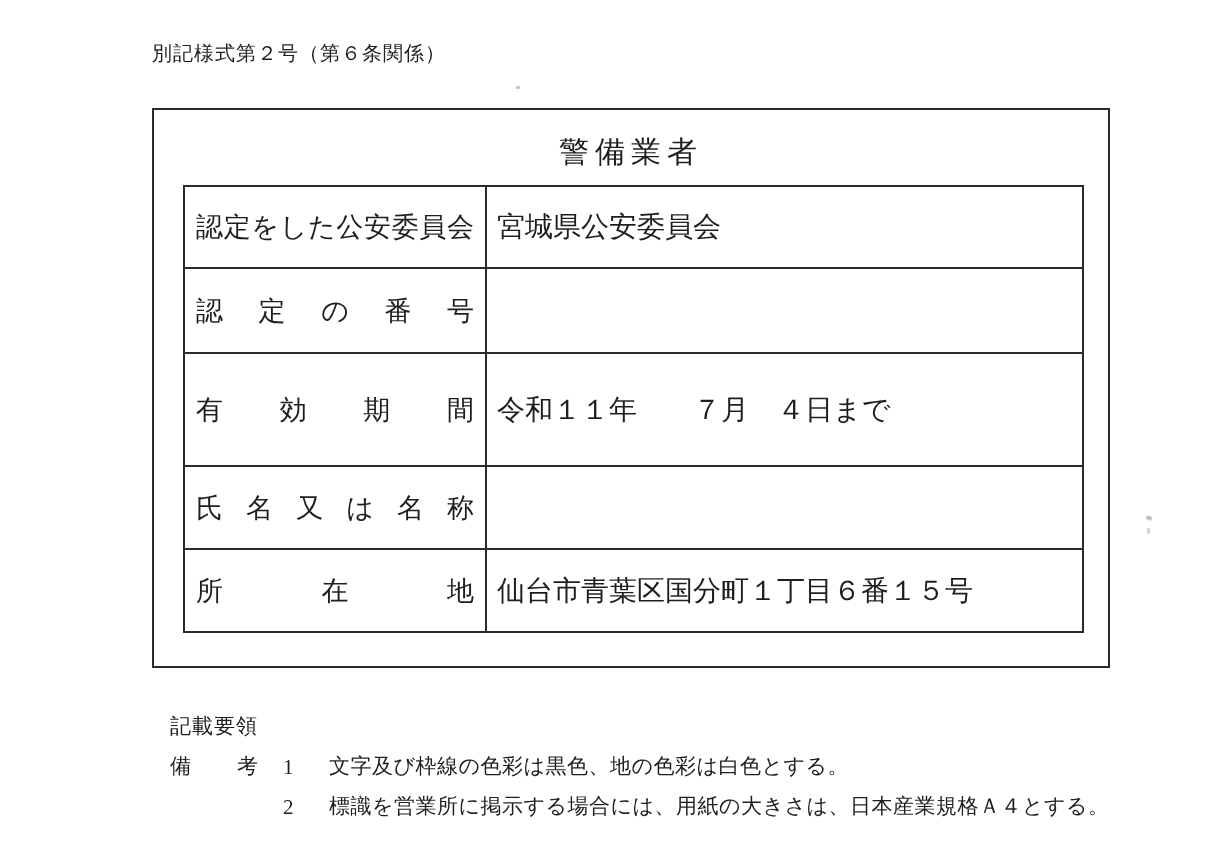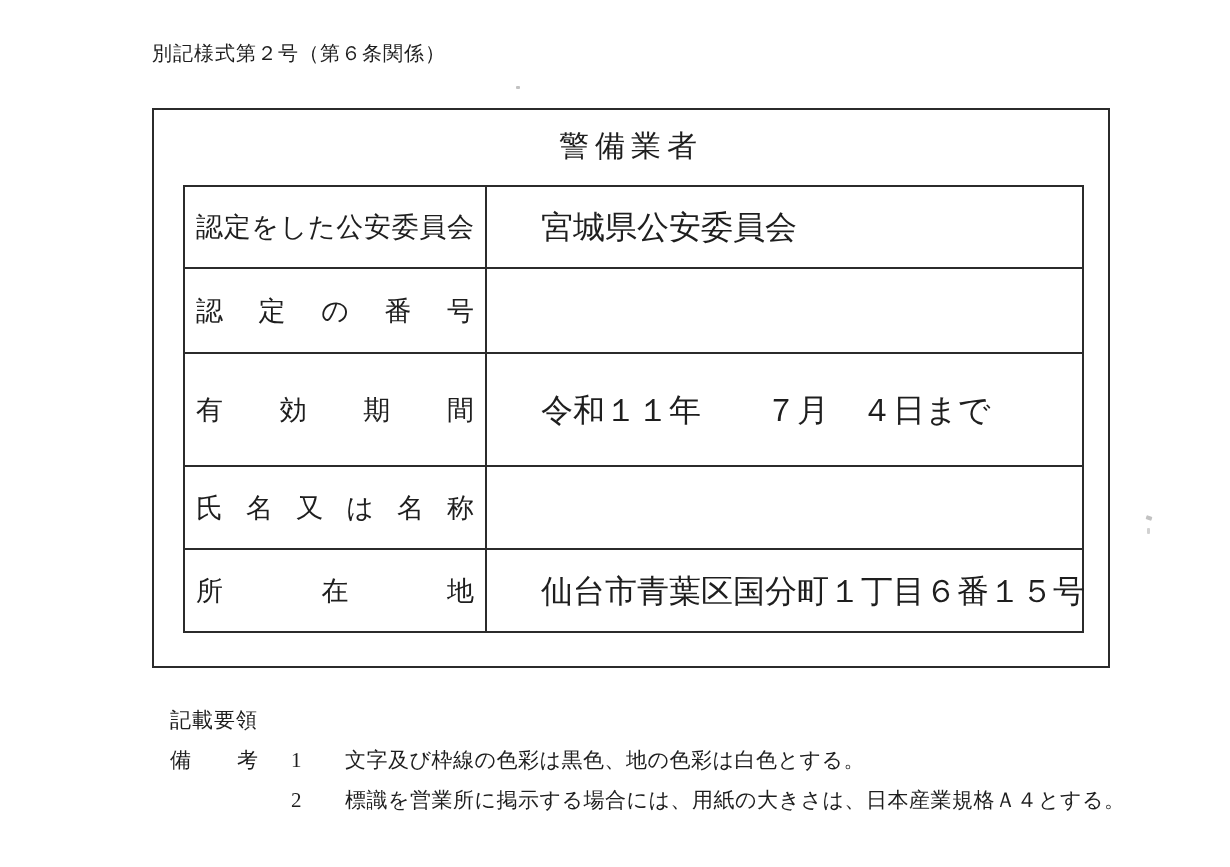--- a/index.html
+++ b/index.html
@@ -25,21 +25,21 @@
 
   
   .outer-box{
     position:absolute;left:152px;top:108px;
     width:958px;height:560px;
     border:2px solid var(--border);
     box-sizing:border-box;
     background:var(--paper);
   }
   .sign-title{
-    position:absolute;left:0;top:16px;width:100%;
+    position:absolute;left:0;top:22px;width:100%;
     text-align:center;
     font-size:30px;letter-spacing:6px;
     color:var(--ink);
   }
 
   
   .cert-table{
     position:absolute;left:29px;top:75px;
     width:901px;height:448px;
     border:2px solid var(--border);
@@ -65,28 +65,27 @@
     flex:1;font-size:27px;letter-spacing:0;
     color:var(--ink);
   }
   .justify-chars{display:flex;justify-content:space-between;}
   .value-cell{
     flex:1;box-sizing:border-box;
     display:flex;flex-direction:column;justify-content:center;
     padding:0 12px 0 10px;
   }
   .value-line{
-    font-size:32px;line-height:40px;white-space:pre;
-    color:var(--ink);
-    margin-left:44px;
+    font-size:28px;line-height:40px;white-space:pre;
+    color:var(--ink);
   }
 
   
   .notes{position:absolute;left:170px;top:700px;width:1020px;}
-  .note-line{display:flex;align-items:center;height:40px;font-size:21px;color:var(--ink);gap:8px;}
+  .note-line{display:flex;align-items:flex-end;height:40px;font-size:21px;color:var(--ink);}
   .nl-label{width:140px;flex:none;letter-spacing:1px;}
   .bikou{width:88px;flex:none;}
   .bikou-spacer{width:88px;flex:none;}
   .note-num{margin-left:25px;width:14px;flex:none;text-align:left;}
   .note-text{margin-left:32px;letter-spacing:0.5px;}
 
   
   .artifact{position:absolute;background:#8f8f8f;opacity:.55;border-radius:1px;}
   .artifact.a1{left:516px;top:86px;width:4px;height:3px;}
   .artifact.a2{left:1146px;top:516px;width:6px;height:4px;transform:rotate(20deg);}

